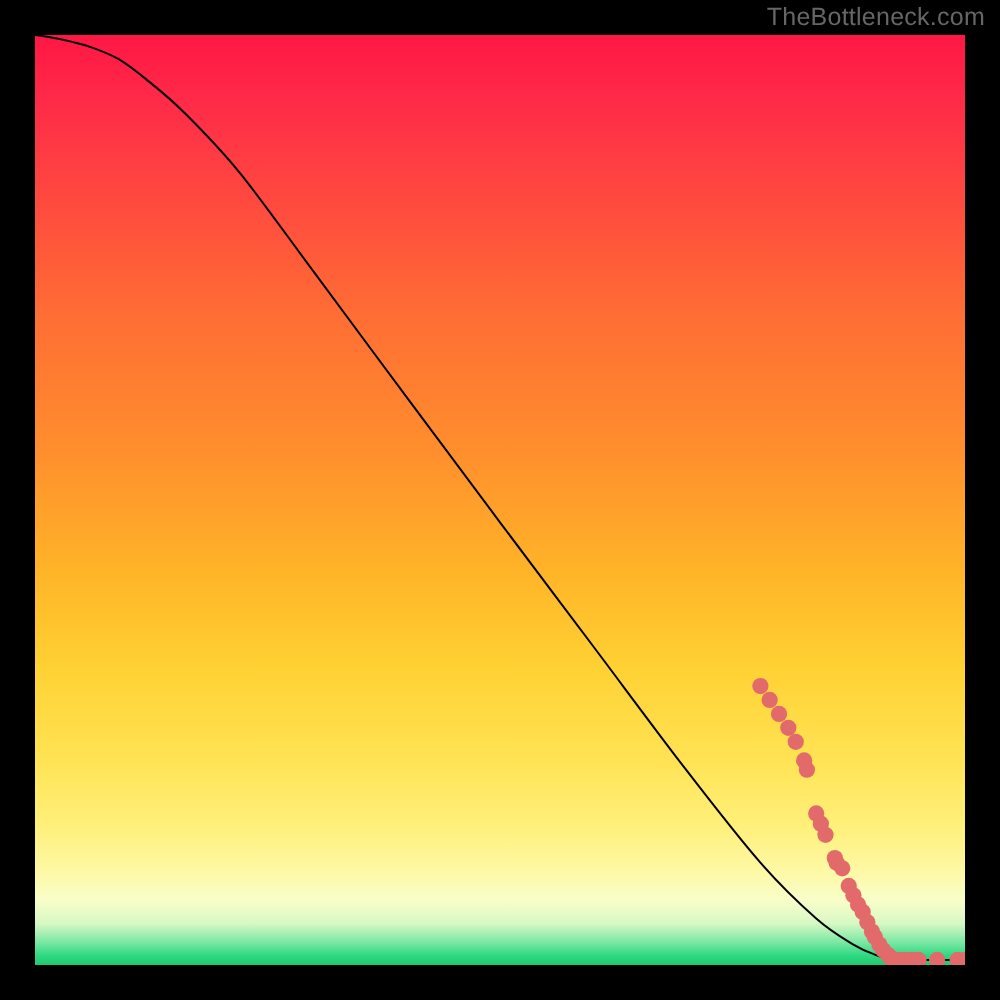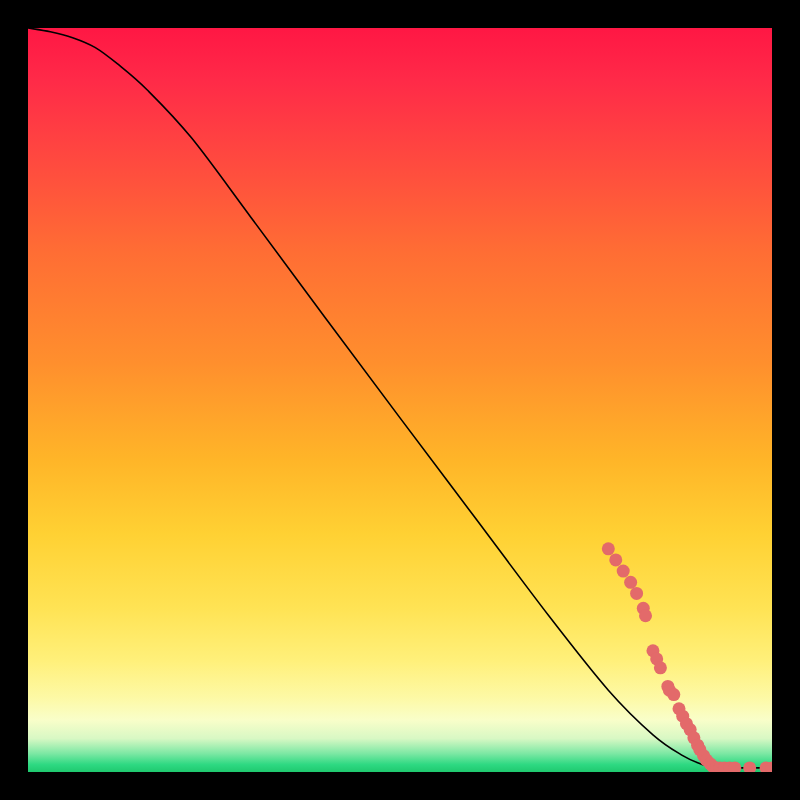--- a/index.html
+++ b/index.html
@@ -39,20 +39,21 @@
   .plot svg {
     display: block;
     width: 744px;
     height: 744px;
   }
 </style>
 </head>
 <body>
 
 <div class="stage">
+  <div class="watermark">TheBottleneck.com</div>
 
   <div class="plot">
     <svg id="plot-svg" viewBox="0 0 744 744">
       <defs>
         <linearGradient id="bg-grad" x1="0" y1="0" x2="0" y2="1">
             <stop offset="0.00%" stop-color="#ff1744"></stop>
             <stop offset="7.00%" stop-color="#ff2a48"></stop>
             <stop offset="18.00%" stop-color="#ff4a3f"></stop>
             <stop offset="30.00%" stop-color="#ff6d34"></stop>
             <stop offset="45.00%" stop-color="#ff8f2d"></stop>

